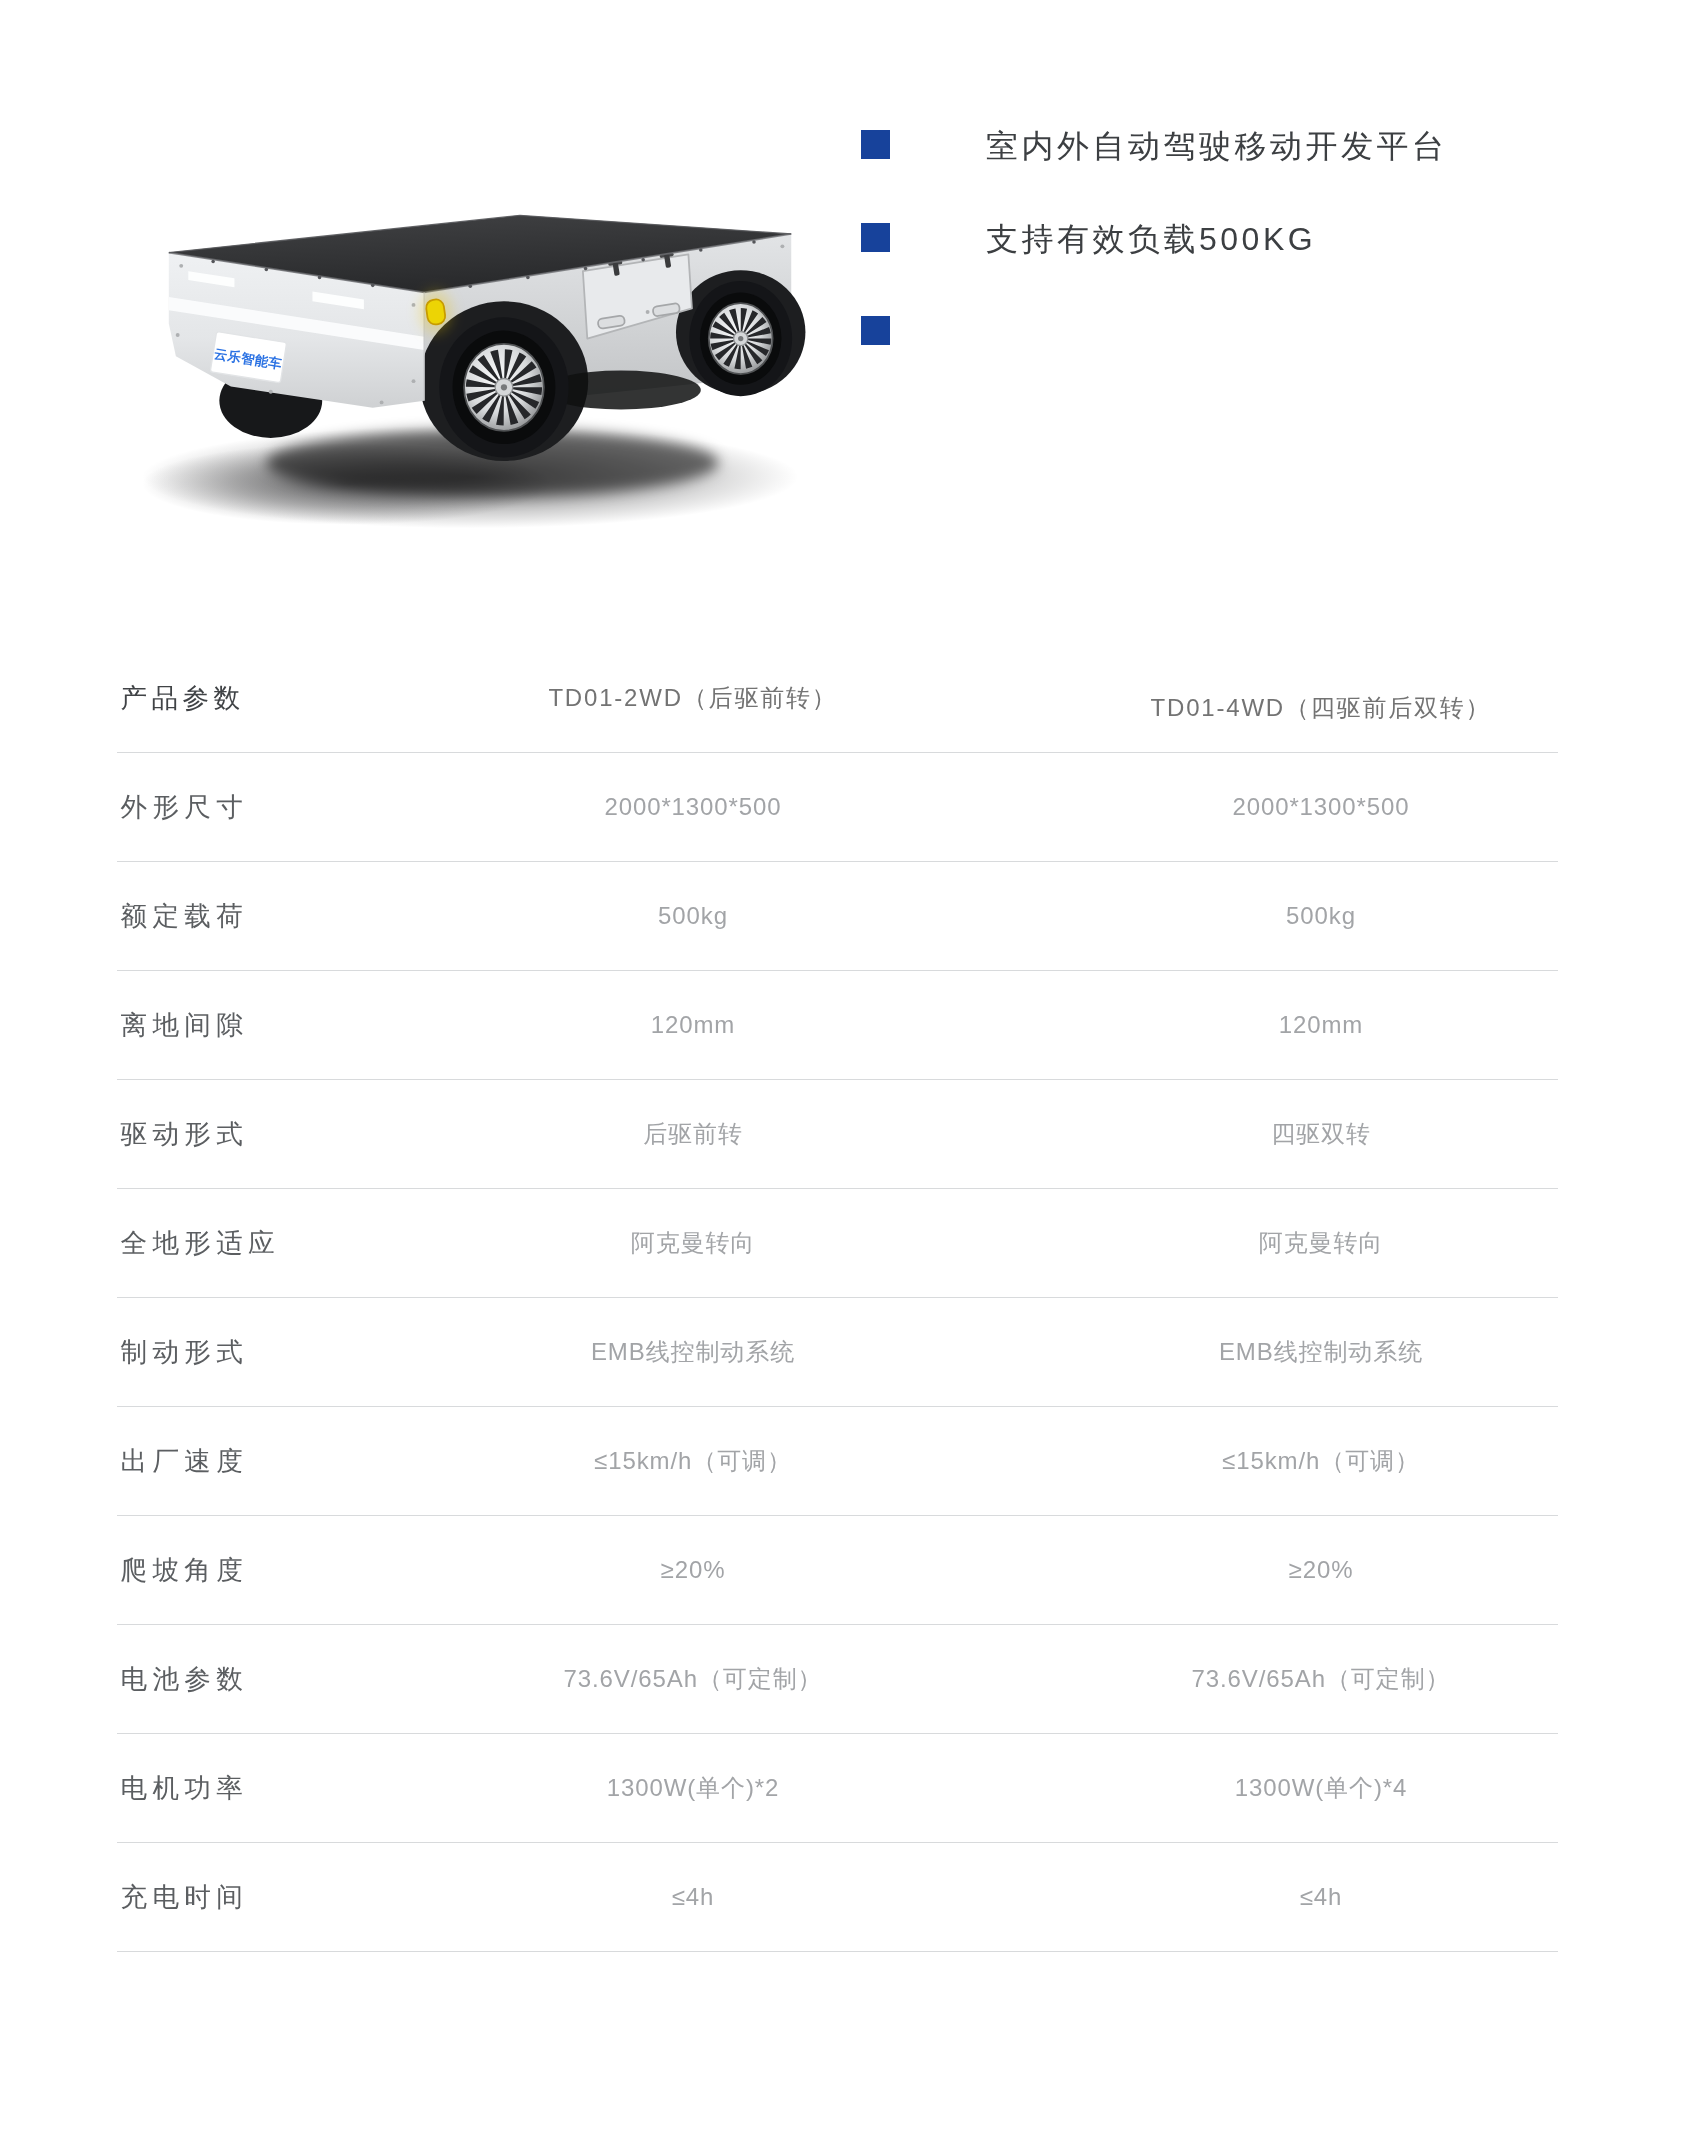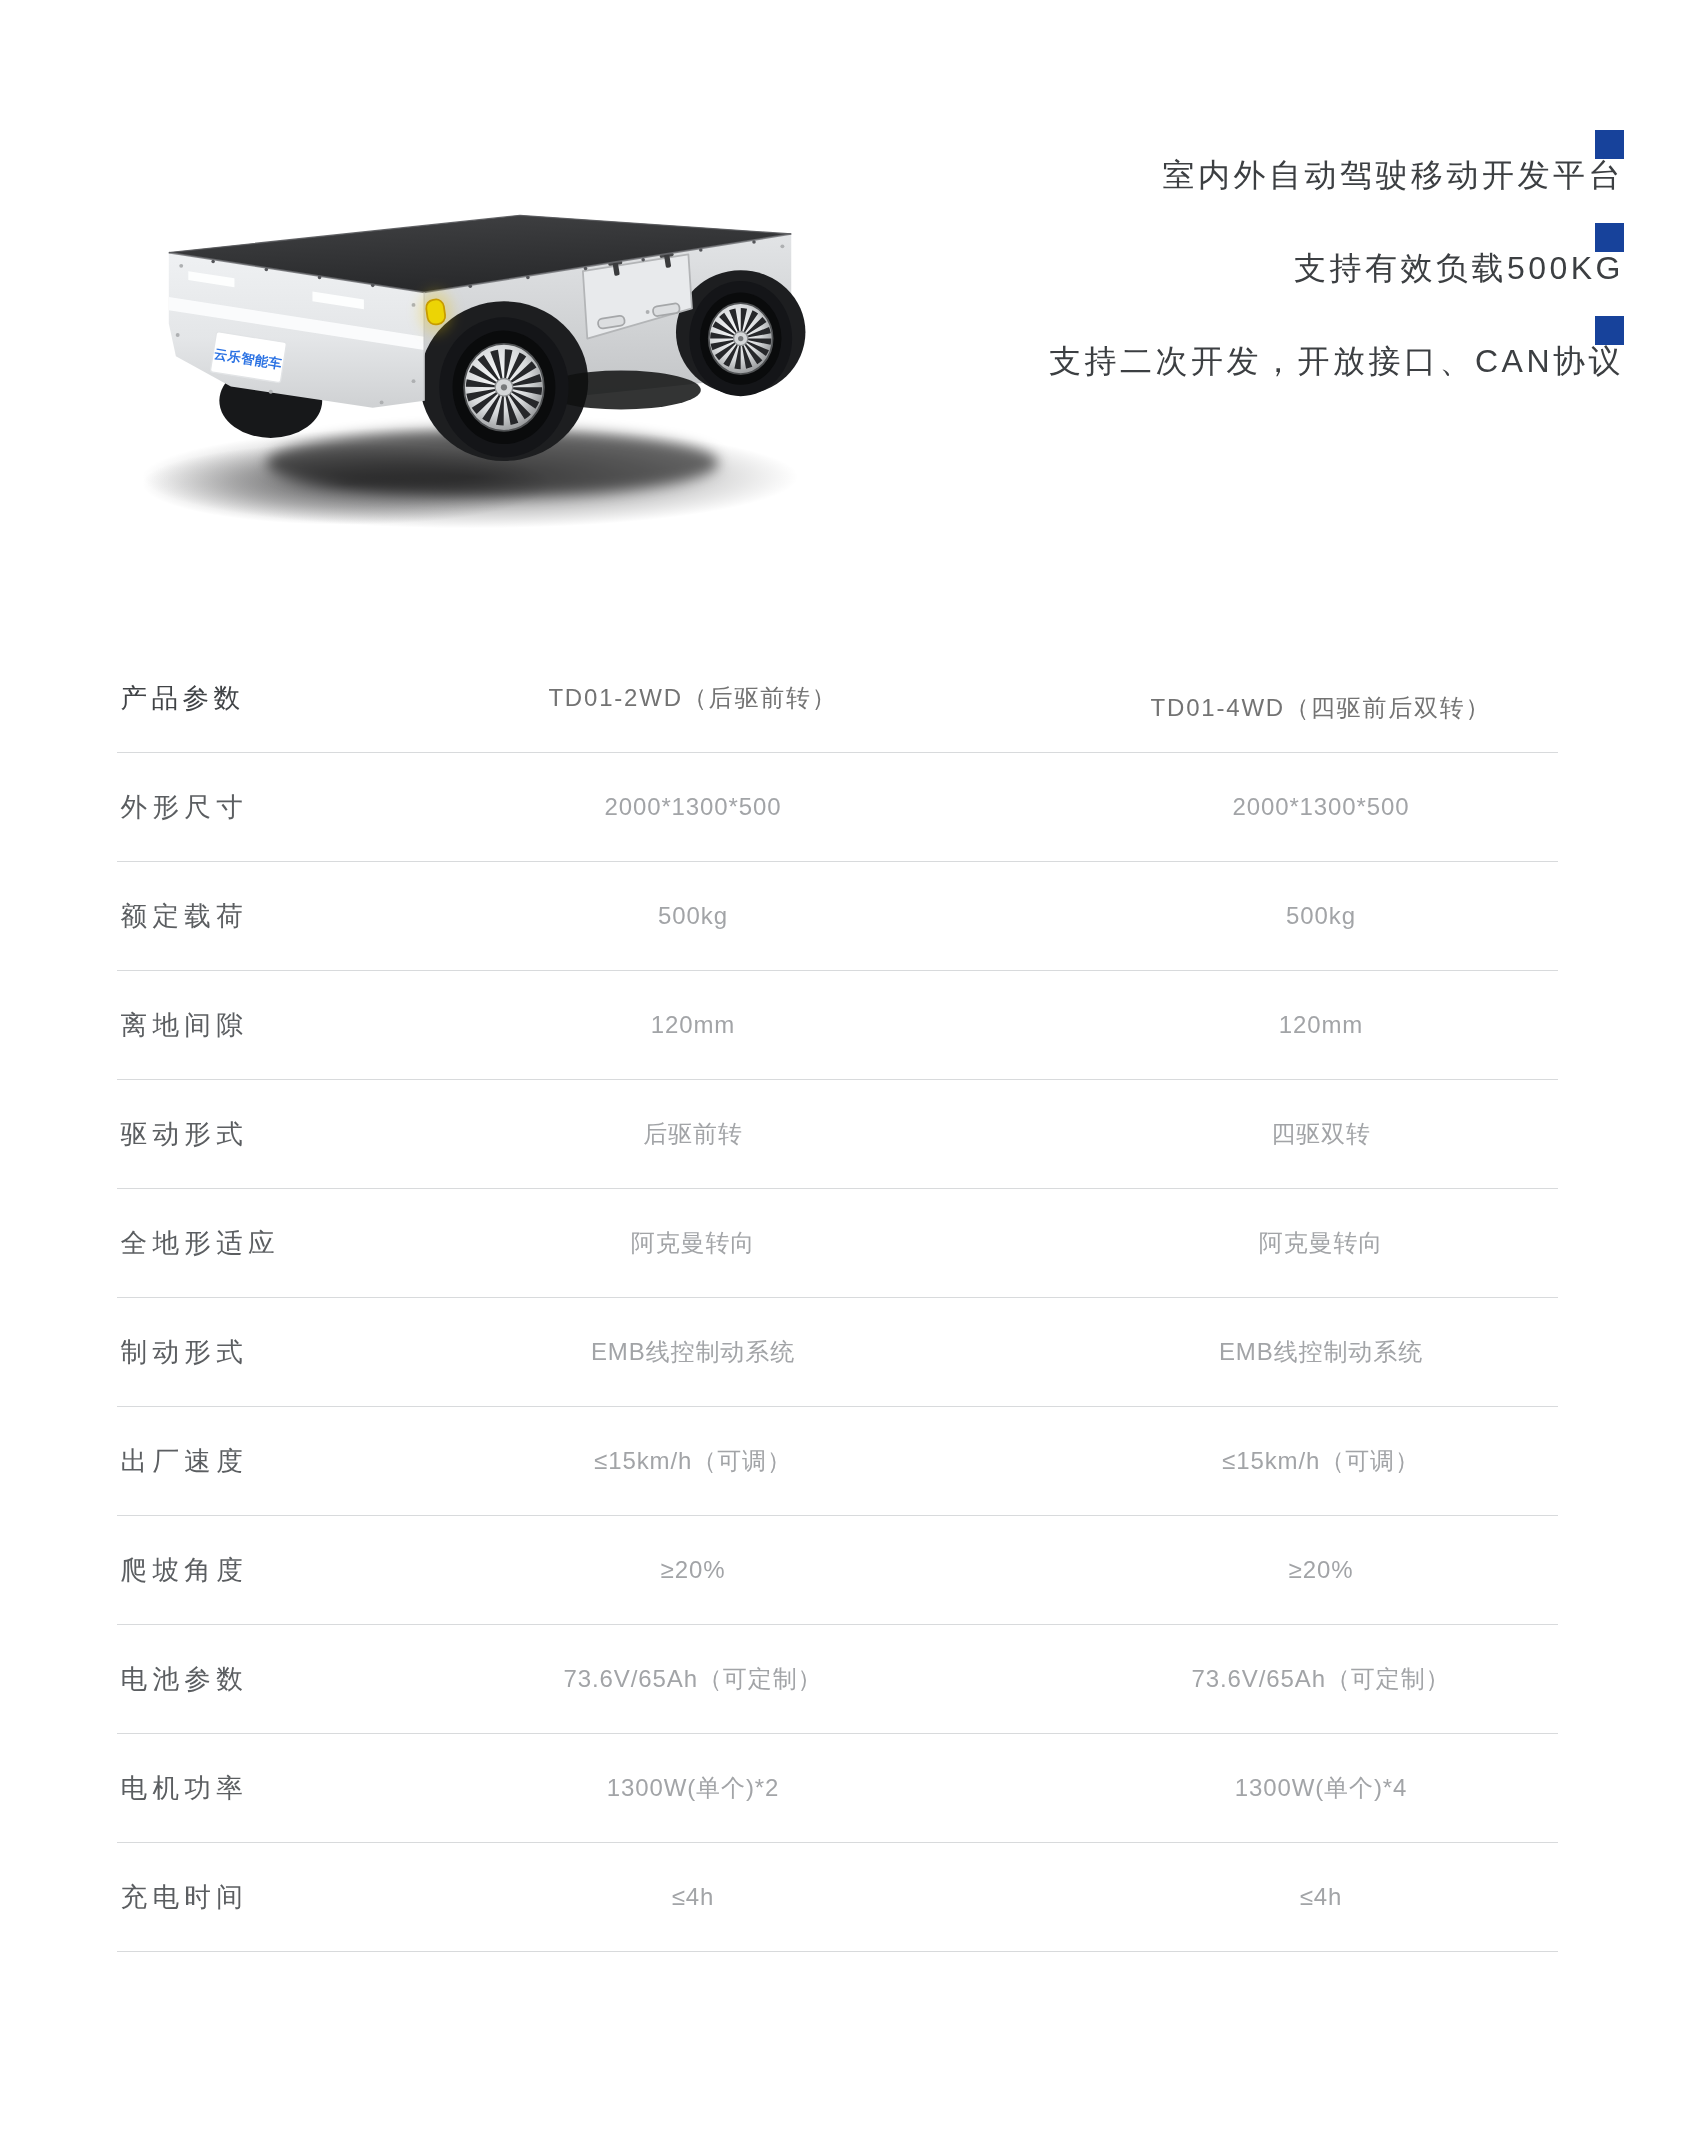--- a/index.html
+++ b/index.html
@@ -8,21 +8,21 @@
     font-family:"Liberation Sans","DejaVu Sans",sans-serif;
     -webkit-font-smoothing:antialiased;
   }
 
   
   .hero{position:absolute;left:0;top:0;width:1702px;height:585px;}
   .vehicle-wrap{position:absolute;left:89px;top:115px;width:798px;height:417px;}
   .vehicle-wrap svg{display:block;width:100%;height:100%;}
 
   .features{position:absolute;left:861px;top:130px;width:763px;}
-  .feature-item{display:flex;align-items:flex-end;height:29px;margin-bottom:64px;flex-direction:column;}
+  .feature-item{display:flex;align-items:flex-start;height:29px;margin-bottom:64px;}
   .feature-bullet{width:29px;height:29px;flex:0 0 29px;background:#17429B;}
   .feature-text{
     margin-left:96px;font-size:32px;line-height:1;color:#3c3f42;
     letter-spacing:3.5px;white-space:nowrap;
   }
 
   
   .spec-table{position:absolute;left:117px;top:644px;width:1441px;}
   .spec-row{position:relative;height:108px;border-bottom:1.8px solid #d8dadc;}
   .spec-label{
@@ -177,21 +177,20 @@
     <div class="feature-item">
       <span class="feature-bullet" style="background: rgb(23, 66, 155);"></span>
       <span class="feature-text">室内外自动驾驶移动开发平台</span>
     </div>
     <div class="feature-item">
       <span class="feature-bullet" style="background: rgb(23, 66, 155);"></span>
       <span class="feature-text">支持有效负载500KG</span>
     </div>
     <div class="feature-item">
       <span class="feature-bullet" style="background: rgb(23, 66, 155);"></span>
-      <span class="feature-text">支持二次开发，开放接口、CAN协议</span>
     </div>
   </div>
 </div>
 
 <div class="spec-table">
 
   <div class="spec-row header">
     <span class="spec-label">产品参数</span>
     <span class="spec-value col-a">TD01-2WD（后驱前转）</span>
     <span class="spec-value col-b">TD01-4WD（四驱前后双转）</span>

